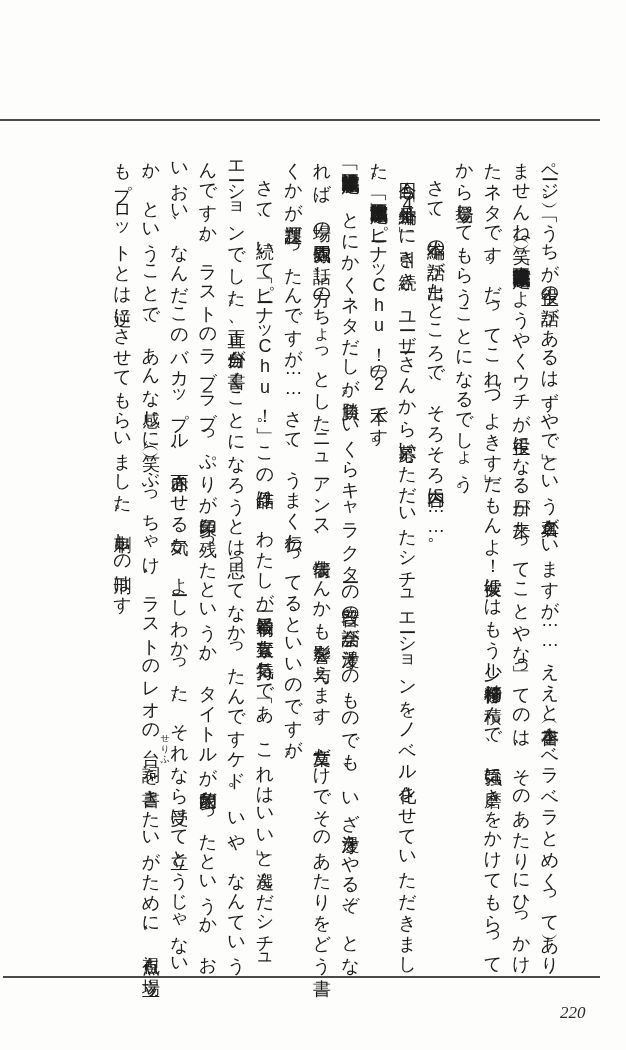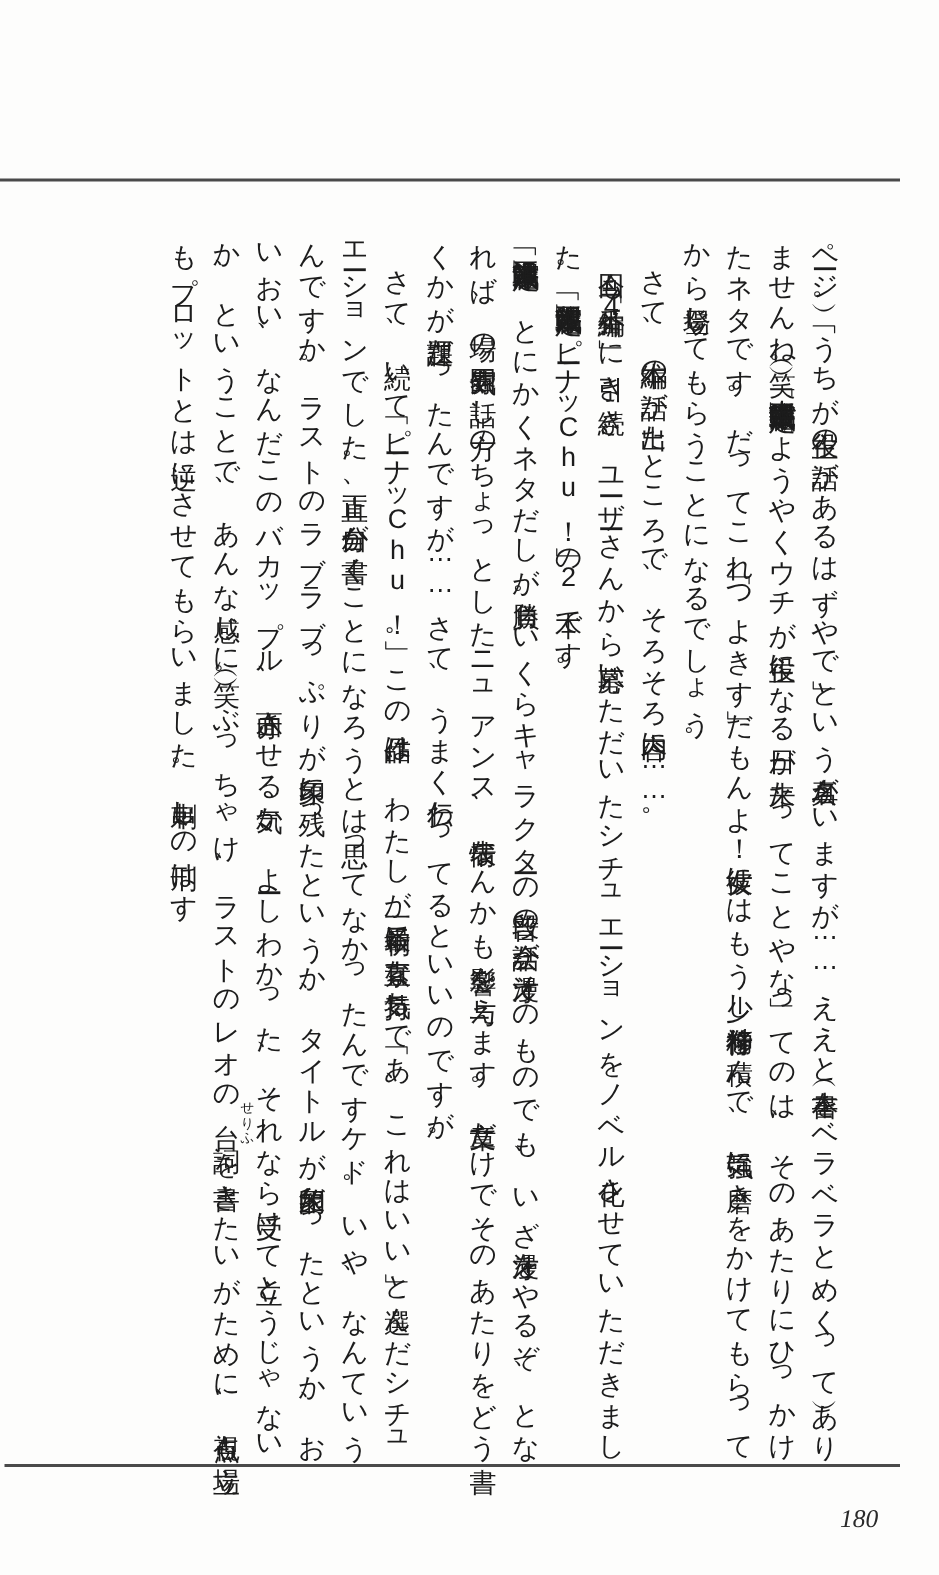--- a/index.html
+++ b/index.html
@@ -78,14 +78,14 @@
 <div class="page">
   <div class="rule-top"></div>
   <div class="text-block">
       <p class="indent-none">ページ）。「うちが主役の話があるはずやで」という真名がいますが……ええと（本書をベラベラとめくって）ありませんね（笑）。本書「竜鳴館漫才王決定戦」で「ようやくウチが主役になる日が来たってことやな」ってのは、そのあたりにひっかけたネタです。だってこれ「つよきす」だもんよ！彼女にはもう少し精神修行を積んで、強気に磨きをかけてもらってから登場してもらうことになるでしょう。</p>
       <p class="gap-before indent-full">さて、本編の話が出たところで、そろそろ内容に……。</p>
       <p class="indent-full">今回も「番外編4」に引き続き、ユーザーさんから応募いただいたシチュエーションをノベル化させていただきました。「竜鳴館漫才王決定戦」と「ピーナッChu！」の2本です。</p>
       <p class="indent-half">「竜鳴館漫才王決定戦」は、とにかくネタだしが勝負。いくらキャラクターの普段の会話が漫才そのものでも、いざ漫才をやるぞ、となれば、場の雰囲気や話し方のちょっとしたニュアンス、表情なんかも影響を与えます。文章だけでそのあたりをどう書くかが課題だったんですが……さて、うまく伝わってるといいのですが。</p>
       <p class="indent-full">さて、続いて「ピーナッChu！」。この作品は、わたしが一番最初に素直な気持ちで「あ、これはいい」と選んだシチュエーションでした。正直、自分が書くことになろうとは思ってなかったんですケド。いや、なんていうんですか。ラストのラブラブっぷりが印象に残ったというか、タイトルが印象的だったというか、おいおい、なんだこのバカップル、赤面させる気か、よーしわかった、それなら受けて立とうじゃないか、ということで、あんな感じに（笑）。ぶっちゃけ、ラストのレオの<ruby>台詞<rt>せりふ</rt></ruby>を書きたいがために、視点も立場もプロットとは逆にさせてもらいました。串刺しの刑はす</p>
     </div>
   <div class="rule-bottom"></div>
-  <div class="page-number">180</div>
+  <div class="page-number">220</div>
 </div>
 
 </body></html>

